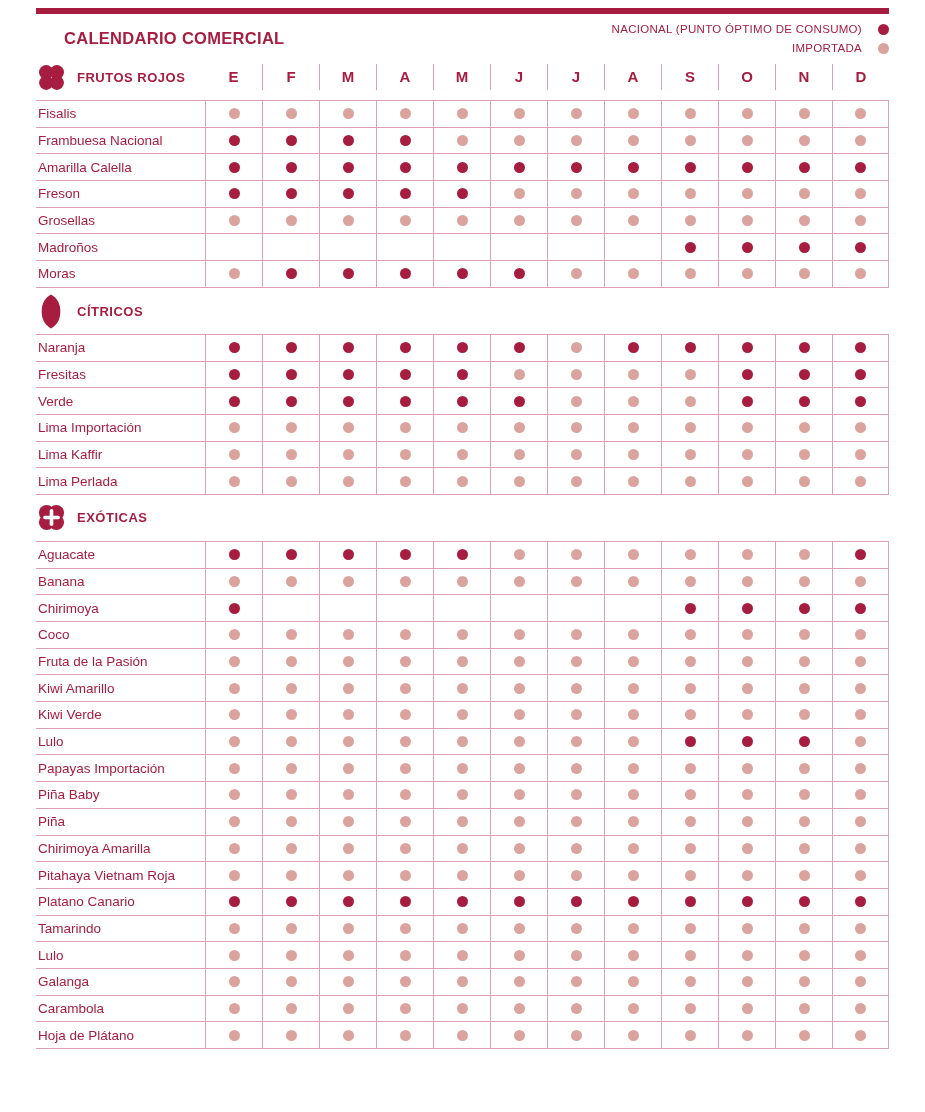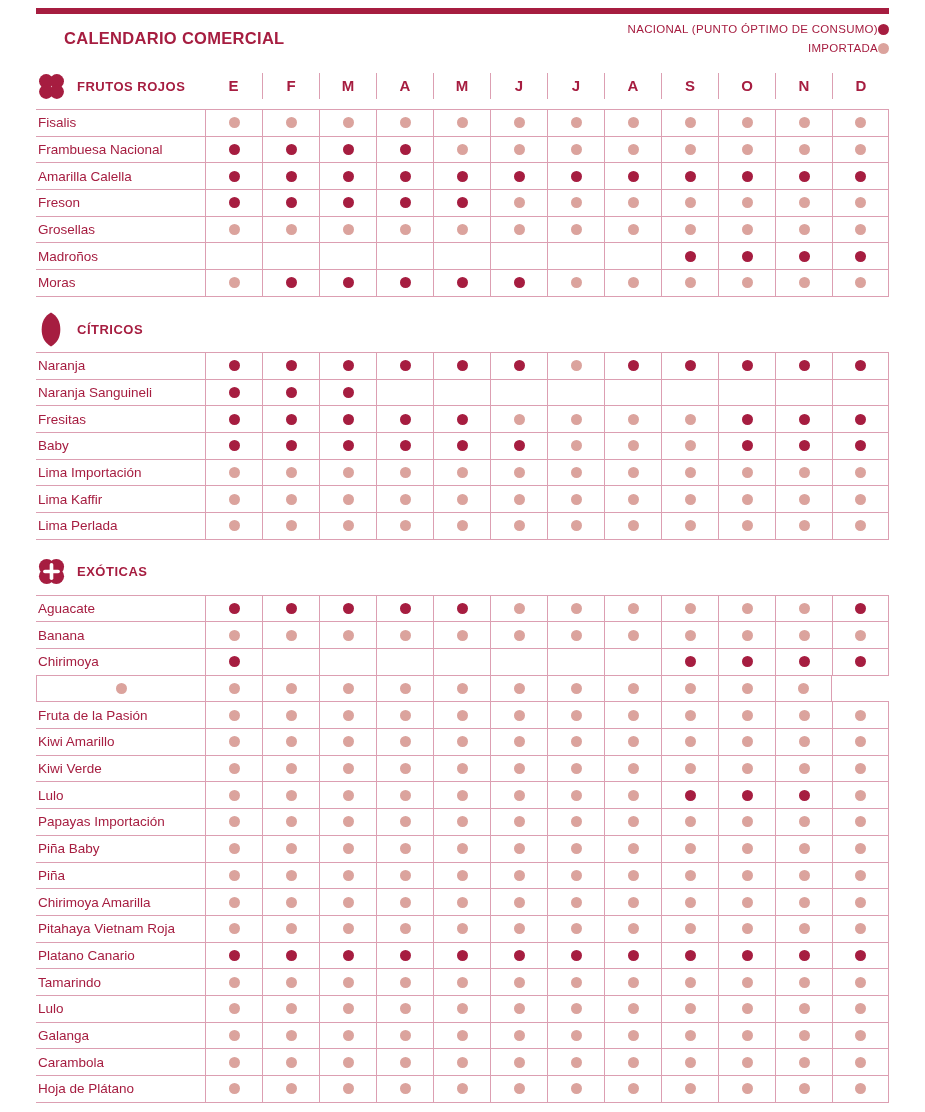--- a/index.html
+++ b/index.html
@@ -12,27 +12,27 @@
   body{
     width:925px;height:1112px;overflow:hidden;
     padding:0 36px;
     font-family:"Liberation Sans", sans-serif;
     color:var(--accent);
   }
   .topbar{margin-top:8px;height:6px;background:var(--accent);}
   .header-row{display:flex;justify-content:space-between;align-items:flex-start;margin-top:9px;margin-left:28px;}
   .page-title{font-size:16.5px;font-weight:700;letter-spacing:.3px;padding-top:6px;}
   .legend{display:flex;flex-direction:column;gap:7px;}
-  .legend-row{display:flex;align-items:center;justify-content:flex-end;gap:0;font-size:11.5px;letter-spacing:.3px;}
+  .legend-row{display:flex;align-items:center;justify-content:flex-end;gap:16px;font-size:11.5px;letter-spacing:.3px;}
   .dot{display:inline-block;width:11px;height:11px;border-radius:50%;flex:0 0 auto;}
   .dot.nacional{background:var(--accent);}
   .dot.importada{background:var(--importada);}
   .section-header{
     display:grid;grid-template-columns:169px repeat(12,57px);
-    align-items:center;height:34px;margin-top:15px;margin-bottom:0;
+    align-items:center;height:34px;margin-top:6px;margin-bottom:0;
   }
   .section-header + .cal-table{margin-top:6px;}
   .section-title{display:flex;align-items:center;gap:11px;font-weight:700;font-size:13px;letter-spacing:.5px;}
   .section-icon{display:inline-flex;align-items:center;justify-content:center;width:30px;}
   .section-icon svg{display:block;}
   .month-cell{text-align:center;font-weight:700;font-size:15px;height:26px;line-height:26px;}
   .month-cell.sep{border-left:1px solid var(--grid);}
   .cal-table{border-top:1px solid var(--grid);}
   .t-row{
     display:grid;grid-template-columns:169px repeat(12,57px);
@@ -390,41 +390,20 @@
           <span class="dot nacional"></span>
         </div>
         <div class="t-cell">
           <span class="dot nacional"></span>
         </div>
         <div class="t-cell">
           <span class="dot nacional"></span>
         </div>
       </div>
       <div class="t-row">
-        <div class="t-label">Naranja Sanguineli</div>
-        <div class="t-cell">
-          <span class="dot nacional"></span>
-        </div>
-        <div class="t-cell">
-          <span class="dot nacional"></span>
-        </div>
-        <div class="t-cell">
-          <span class="dot nacional"></span>
-        </div>
-        <div class="t-cell"></div>
-        <div class="t-cell"></div>
-        <div class="t-cell"></div>
-        <div class="t-cell"></div>
-        <div class="t-cell"></div>
-        <div class="t-cell"></div>
-        <div class="t-cell"></div>
-        <div class="t-cell"></div>
-        <div class="t-cell"></div>
-      </div>
-      <div class="t-row">
         <div class="t-label">Fresitas</div>
         <div class="t-cell">
           <span class="dot nacional"></span>
         </div>
         <div class="t-cell">
           <span class="dot nacional"></span>
         </div>
         <div class="t-cell">
           <span class="dot nacional"></span>
         </div>
@@ -450,21 +429,21 @@
           <span class="dot nacional"></span>
         </div>
         <div class="t-cell">
           <span class="dot nacional"></span>
         </div>
         <div class="t-cell">
           <span class="dot nacional"></span>
         </div>
       </div>
       <div class="t-row">
-        <div class="t-label">Baby</div>
+        <div class="t-label">Verde</div>
         <div class="t-cell">
           <span class="dot nacional"></span>
         </div>
         <div class="t-cell">
           <span class="dot nacional"></span>
         </div>
         <div class="t-cell">
           <span class="dot nacional"></span>
         </div>
         <div class="t-cell">
@@ -726,20 +705,21 @@
           <span class="dot nacional"></span>
         </div>
         <div class="t-cell">
           <span class="dot nacional"></span>
         </div>
         <div class="t-cell">
           <span class="dot nacional"></span>
         </div>
       </div>
       <div class="t-row">
+        <div class="t-label">Coco</div>
         <div class="t-cell">
           <span class="dot importada"></span>
         </div>
         <div class="t-cell">
           <span class="dot importada"></span>
         </div>
         <div class="t-cell">
           <span class="dot importada"></span>
         </div>
         <div class="t-cell">

